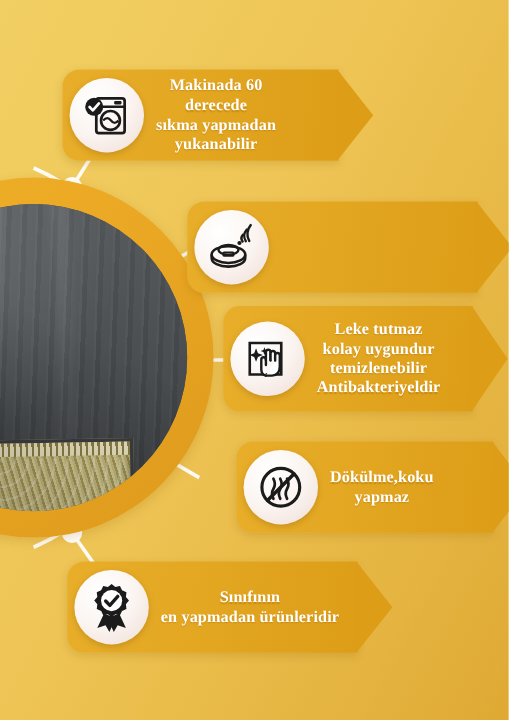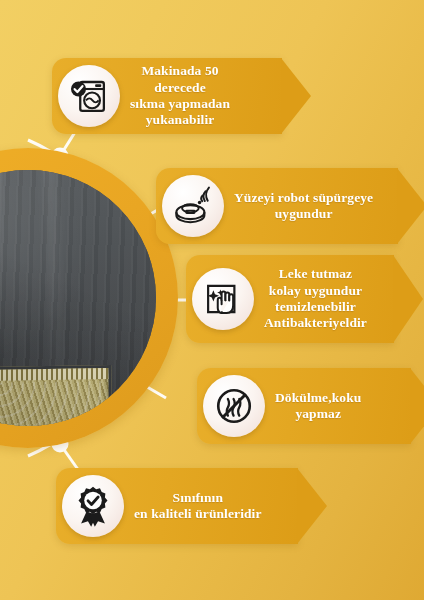--- a/index.html
+++ b/index.html
@@ -245,21 +245,21 @@
         <svg viewBox="0 0 48 48" width="42" height="42">
           <rect x="14" y="8" width="27" height="33" rx="2.5" fill="none" stroke="#1b1b1b" stroke-width="2.6"></rect>
           <line x1="14" y1="16" x2="41" y2="16" stroke="#1b1b1b" stroke-width="2.4"></line>
           <rect x="31" y="10.5" width="7" height="3.2" rx="1" fill="#1b1b1b"></rect>
           <circle cx="27.5" cy="29" r="9" fill="none" stroke="#1b1b1b" stroke-width="2.5"></circle>
           <path d="M20.5 29 q4 -4.5 7.5 0 q3.5 4.5 7 0" fill="none" stroke="#1b1b1b" stroke-width="2.2"></path>
           <circle cx="12" cy="16" r="8.6" fill="#1b1b1b"></circle>
           <path d="M7.6 16.2 l3.1 3.2 l5.8 -6.6" fill="none" stroke="#ffffff" stroke-width="2.6" stroke-linecap="round" stroke-linejoin="round"></path>
         </svg>
       </div>
-      <div class="banner-text">Makinada 50
+      <div class="banner-text">Makinada 60
 derecede
 sıkma yapmadan
 yukanabilir</div>
     </div>
   </div>
 
   <div class="feature" id="feature-1">
     <div class="banner">
       <div class="icon-badge">
         <svg viewBox="0 0 48 48" width="42" height="42">
@@ -269,22 +269,20 @@
           <rect x="16" y="29" width="10" height="3.2" rx="0.8" fill="none" stroke="#1b1b1b" stroke-width="1.6"></rect>
           <line x1="18" y1="30.6" x2="18" y2="30.7" stroke="#1b1b1b" stroke-width="1.6"></line>
           <line x1="21" y1="30.6" x2="21" y2="30.7" stroke="#1b1b1b" stroke-width="1.6"></line>
           <line x1="24" y1="30.6" x2="24" y2="30.7" stroke="#1b1b1b" stroke-width="1.6"></line>
           <circle cx="31.5" cy="20" r="2" fill="#1b1b1b"></circle>
           <path d="M34.5 18.5 a5 5 0 0 1 0.5 -6.5" fill="none" stroke="#1b1b1b" stroke-width="2.3" stroke-linecap="round"></path>
           <path d="M37.5 18.2 a9 9 0 0 1 1 -11" fill="none" stroke="#1b1b1b" stroke-width="2.3" stroke-linecap="round"></path>
           <path d="M40.8 18 a13 13 0 0 1 1.4 -15" fill="none" stroke="#1b1b1b" stroke-width="2.3" stroke-linecap="round"></path>
         </svg>
       </div>
-      <div class="banner-text">Yüzeyi robot süpürgeye
-uygundur</div>
     </div>
   </div>
 
   <div class="feature" id="feature-2">
     <div class="banner">
       <div class="icon-badge">
         <svg viewBox="0 0 48 48" width="42" height="42">
           <path d="M7 9 h30 v30 h-30 z" fill="none" stroke="#1b1b1b" stroke-width="2.5"></path>
           <path d="M13 14 l1.8 4.6 l4.7 1.8 l-4.7 1.8 l-1.8 4.7 l-1.8 -4.7 l-4.7 -1.8 l4.7 -1.8 z" fill="#1b1b1b"></path>
           <path d="M21 13 l1 2.6 l2.7 1 l-2.7 1 l-1 2.7 l-1 -2.7 l-2.7 -1 l2.7 -1 z" fill="#1b1b1b"></path>
@@ -329,17 +327,17 @@
           <path d="M31 30 l6 13 l-7.5 -2.5 l-3.5 6 l-6 -13 z" fill="#1b1b1b"></path>
           <path d="M24 3
                    l3.4 2.6 l4.2 -0.9 l1.9 3.9 l4 1.8 l-0.5 4.3 l2.8 3.3 l-2.8 3.3 l0.5 4.3 l-4 1.8
                    l-1.9 3.9 l-4.2 -0.9 l-3.4 2.6 l-3.4 -2.6 l-4.2 0.9 l-1.9 -3.9 l-4 -1.8 l0.5 -4.3
                    l-2.8 -3.3 l2.8 -3.3 l-0.5 -4.3 l4 -1.8 l1.9 -3.9 l4.2 0.9 z" fill="#1b1b1b"></path>
           <circle cx="24" cy="18" r="9.6" fill="#ffffff"></circle>
           <path d="M18.6 18.4 l3.8 3.9 l7.2 -8.1" fill="none" stroke="#1b1b1b" stroke-width="3.1" stroke-linecap="round" stroke-linejoin="round"></path>
         </svg>
       </div>
       <div class="banner-text">Sınıfının
-en kaliteli ürünleridir</div>
+en yapmadan ürünleridir</div>
     </div>
   </div>
 
 </div>
 
 </body></html>

